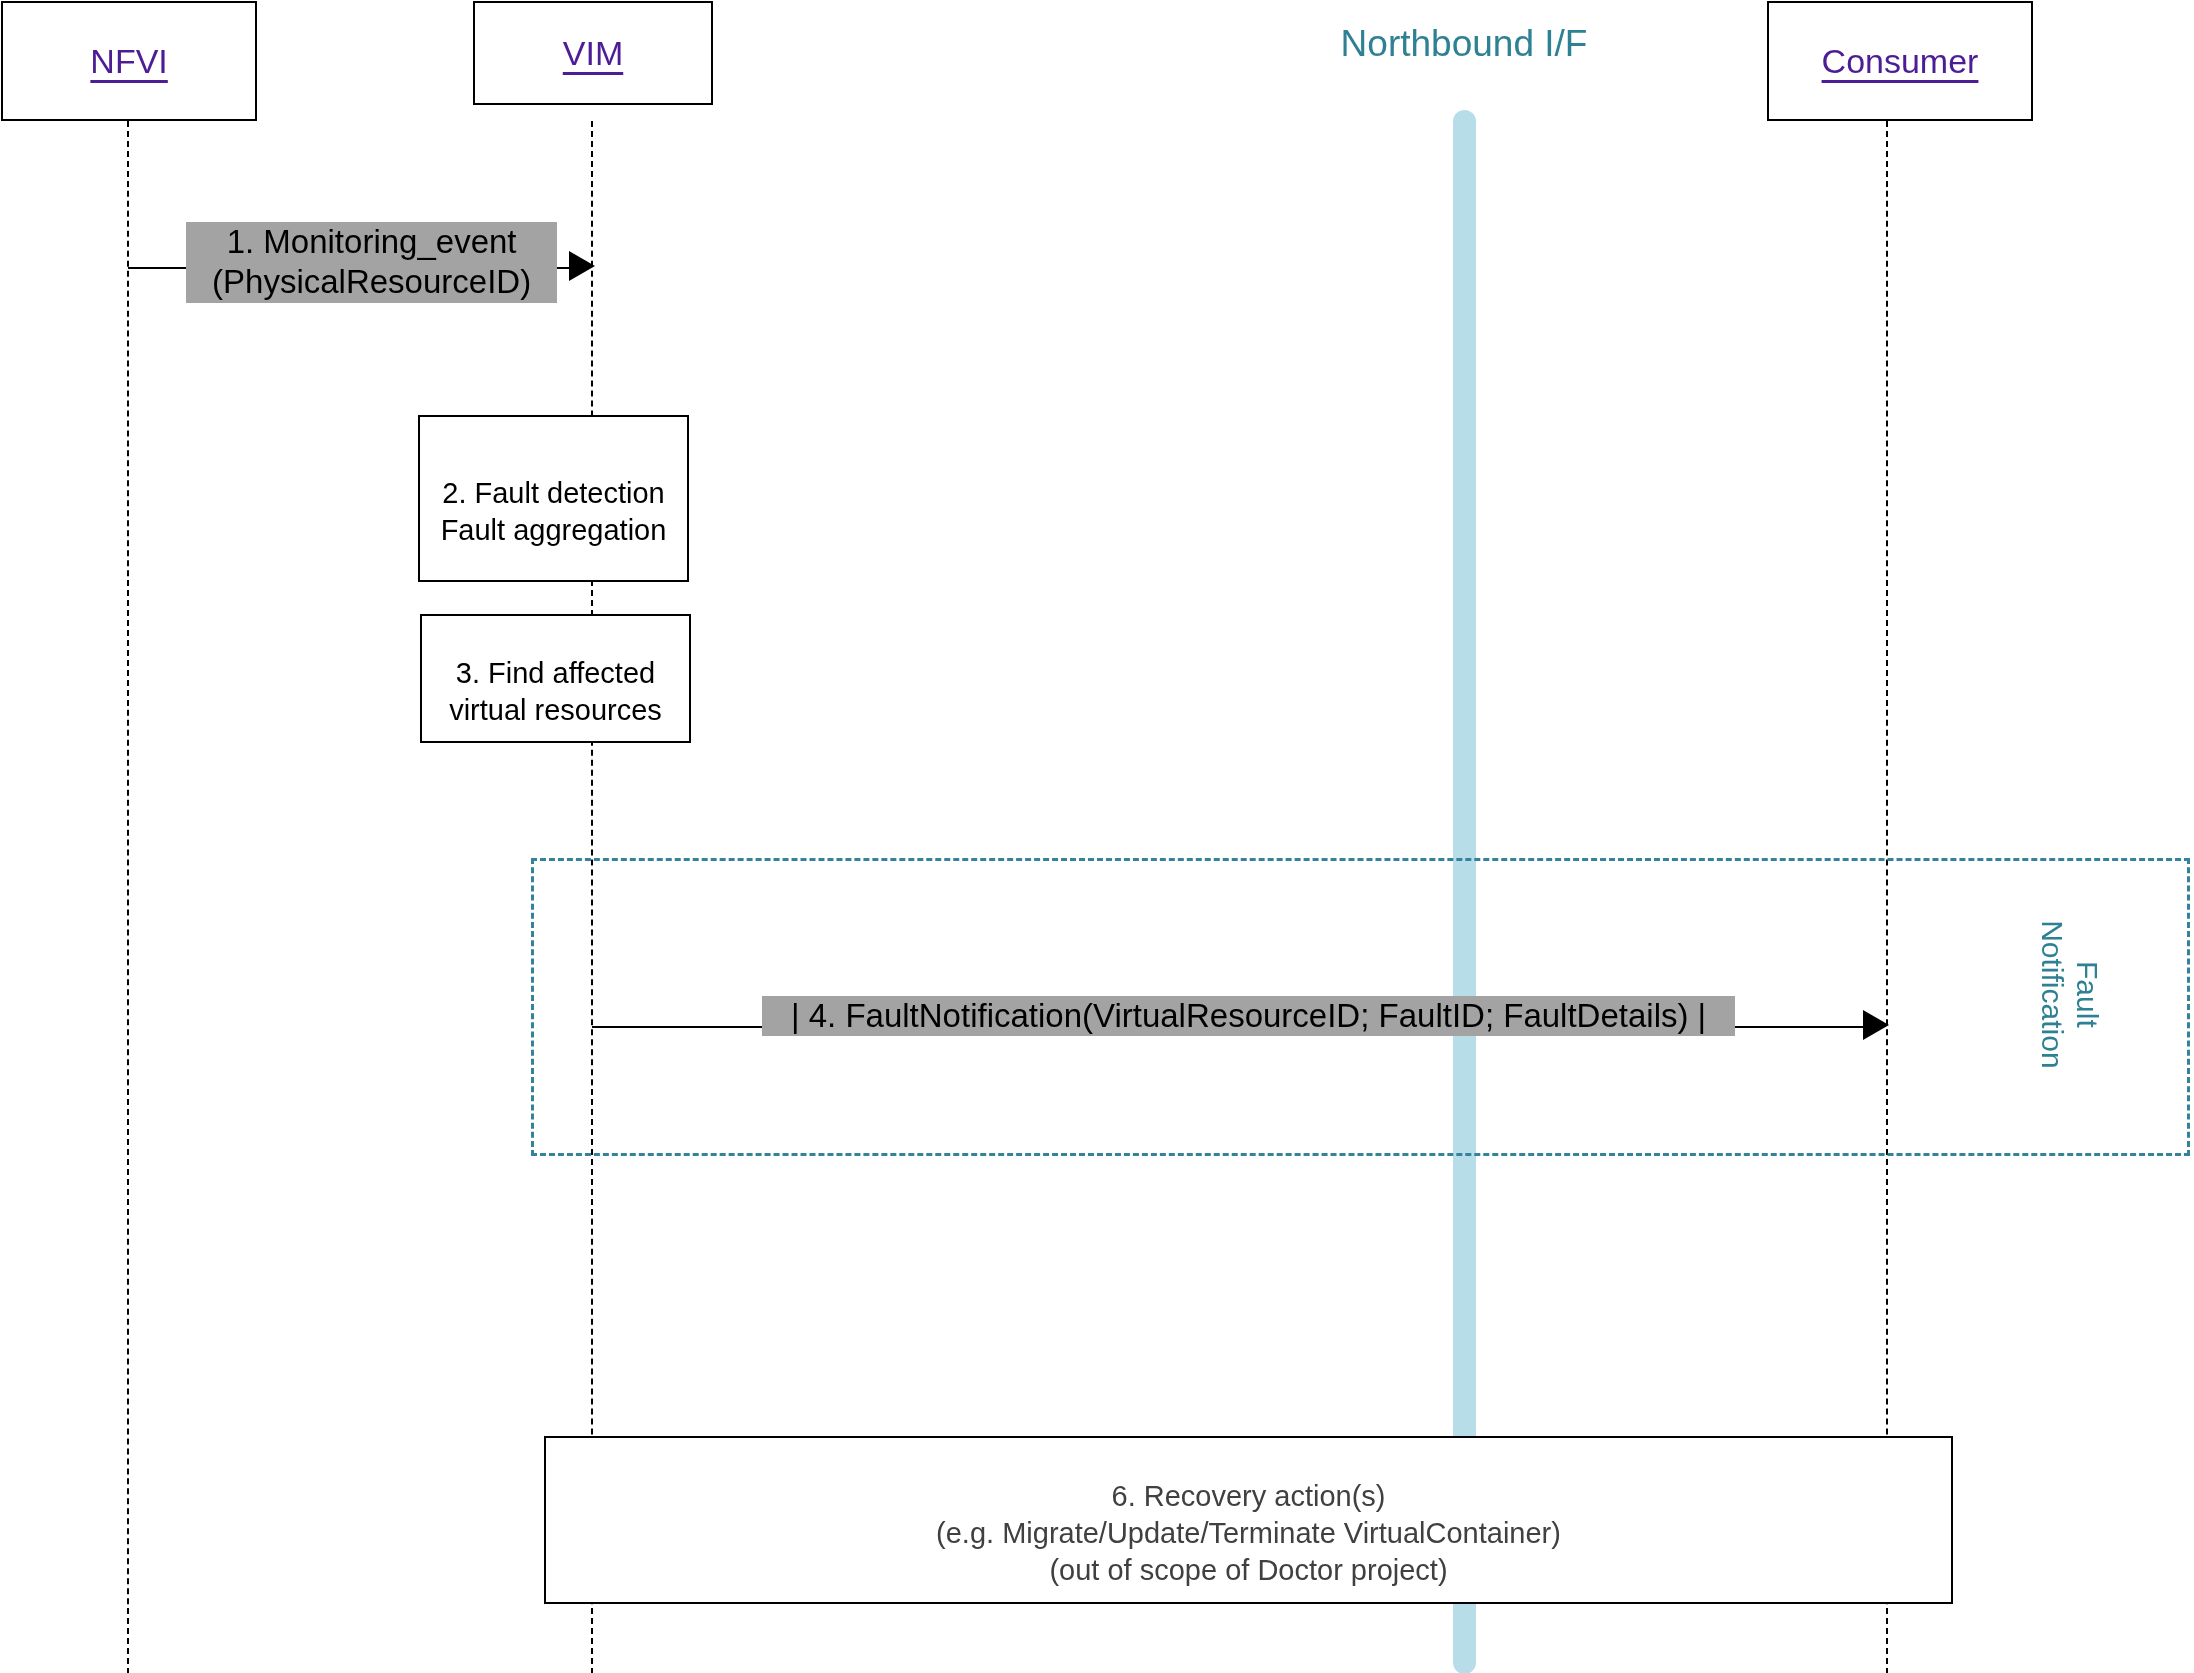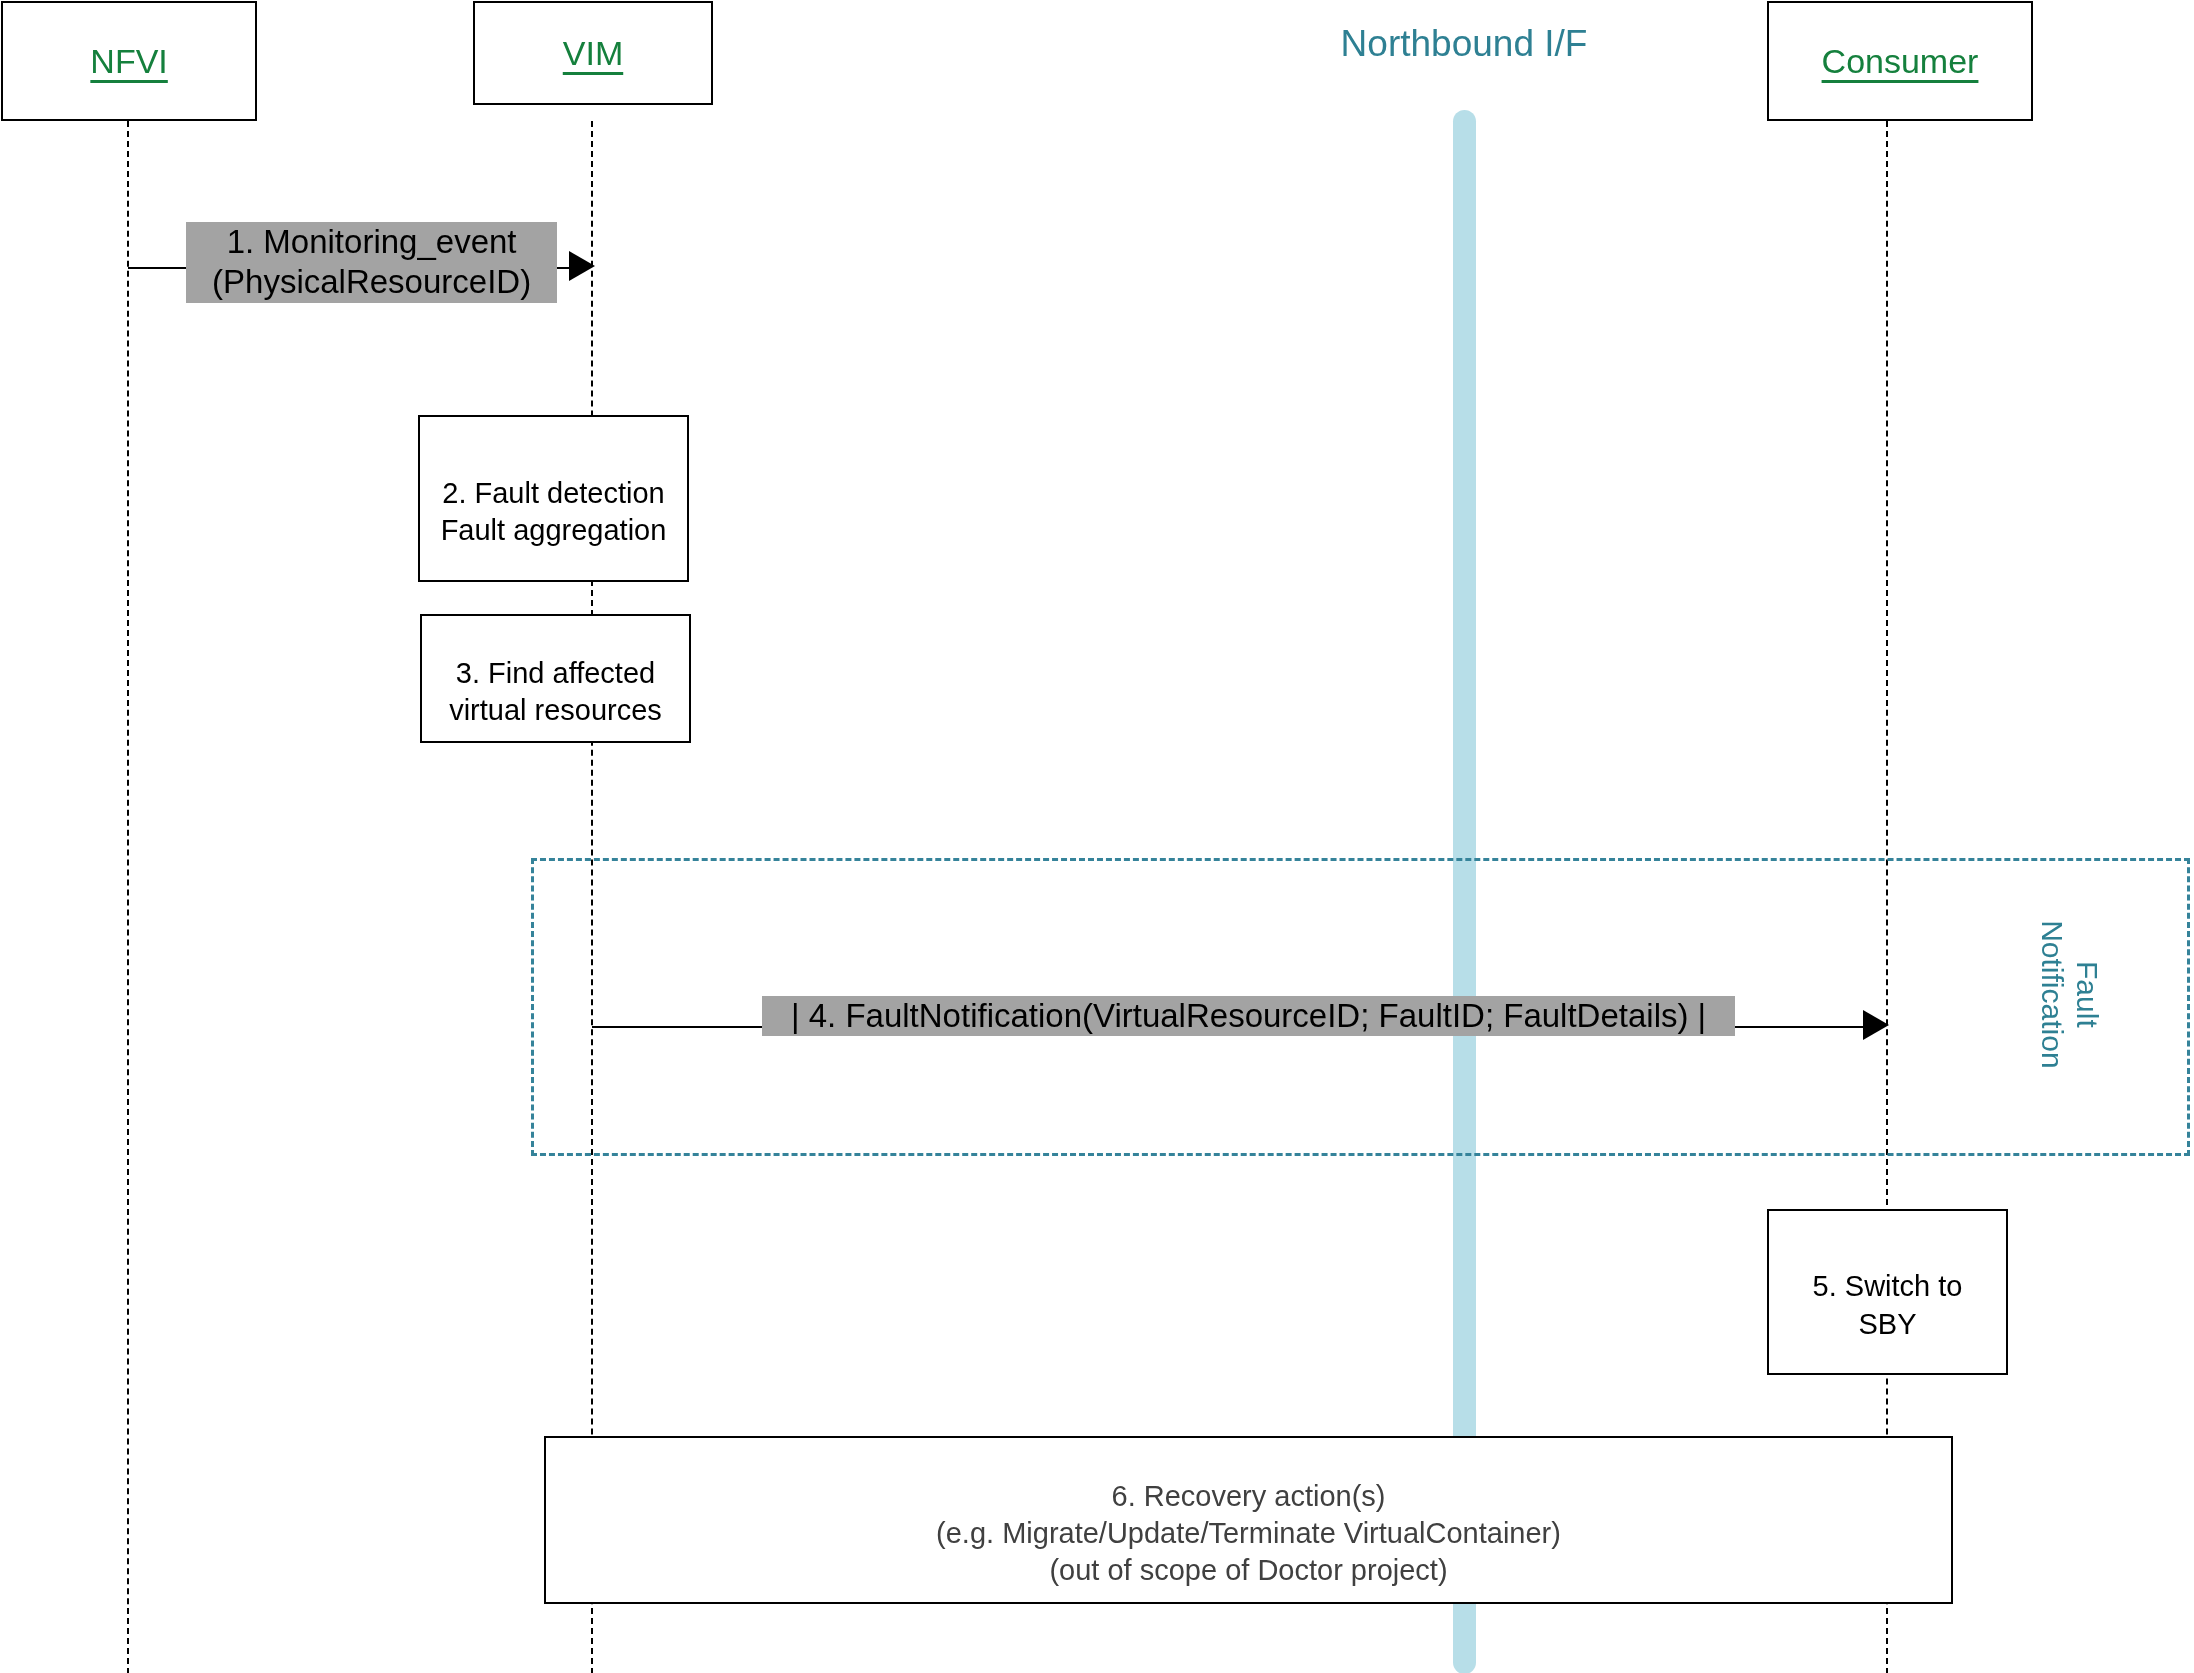--- a/index.html
+++ b/index.html
@@ -22,21 +22,21 @@
     position: absolute;
     box-sizing: border-box;
     border: 2.8px solid #000000;
     background: #ffffff;
     display: flex;
     align-items: center;
     justify-content: center;
   }
   .actor-label {
     font-size: 34px;
-    color: #15803d;
+    color: #4c1d95;
     text-decoration: underline;
     text-underline-offset: 6.8px;
     text-decoration-thickness: 2.8px;
     line-height: 1;
     white-space: nowrap;
   }
   
   .lifeline {
     position: absolute;
     width: 0;
@@ -156,24 +156,20 @@
   </div>
 
   <div class="fragment" style="left:531px; top:858px; width:1659px; height:298px;"></div>
   <div class="fragment-label" style="left:1952px; top:959px; width:236px; color:#2E8093;">Fault
 Notification</div>
 
   <div class="msg-line" style="left:592px; top:1026px; width:1274px;"></div>
   <div class="msg-head" style="left:1863px; top:1010px;"></div>
   <div class="msg-label" style="left:762px; top:996px; width:962px;">| 4. FaultNotification(VirtualResourceID; FaultID; FaultDetails) |</div>
 
-  <div class="proc-box" style="left:1767px; top:1209px; width:241px; height:166px;">
-    <span class="proc-text">5. Switch to
-SBY</span>
-  </div>
 
   <div class="proc-box" style="left:544px; top:1436px; width:1409px; height:168px;">
     <span class="proc-text muted">6. Recovery action(s)
 (e.g. Migrate/Update/Terminate VirtualContainer)
 (out of scope of Doctor project)</span>
   </div>
 
 </div>
 
 

